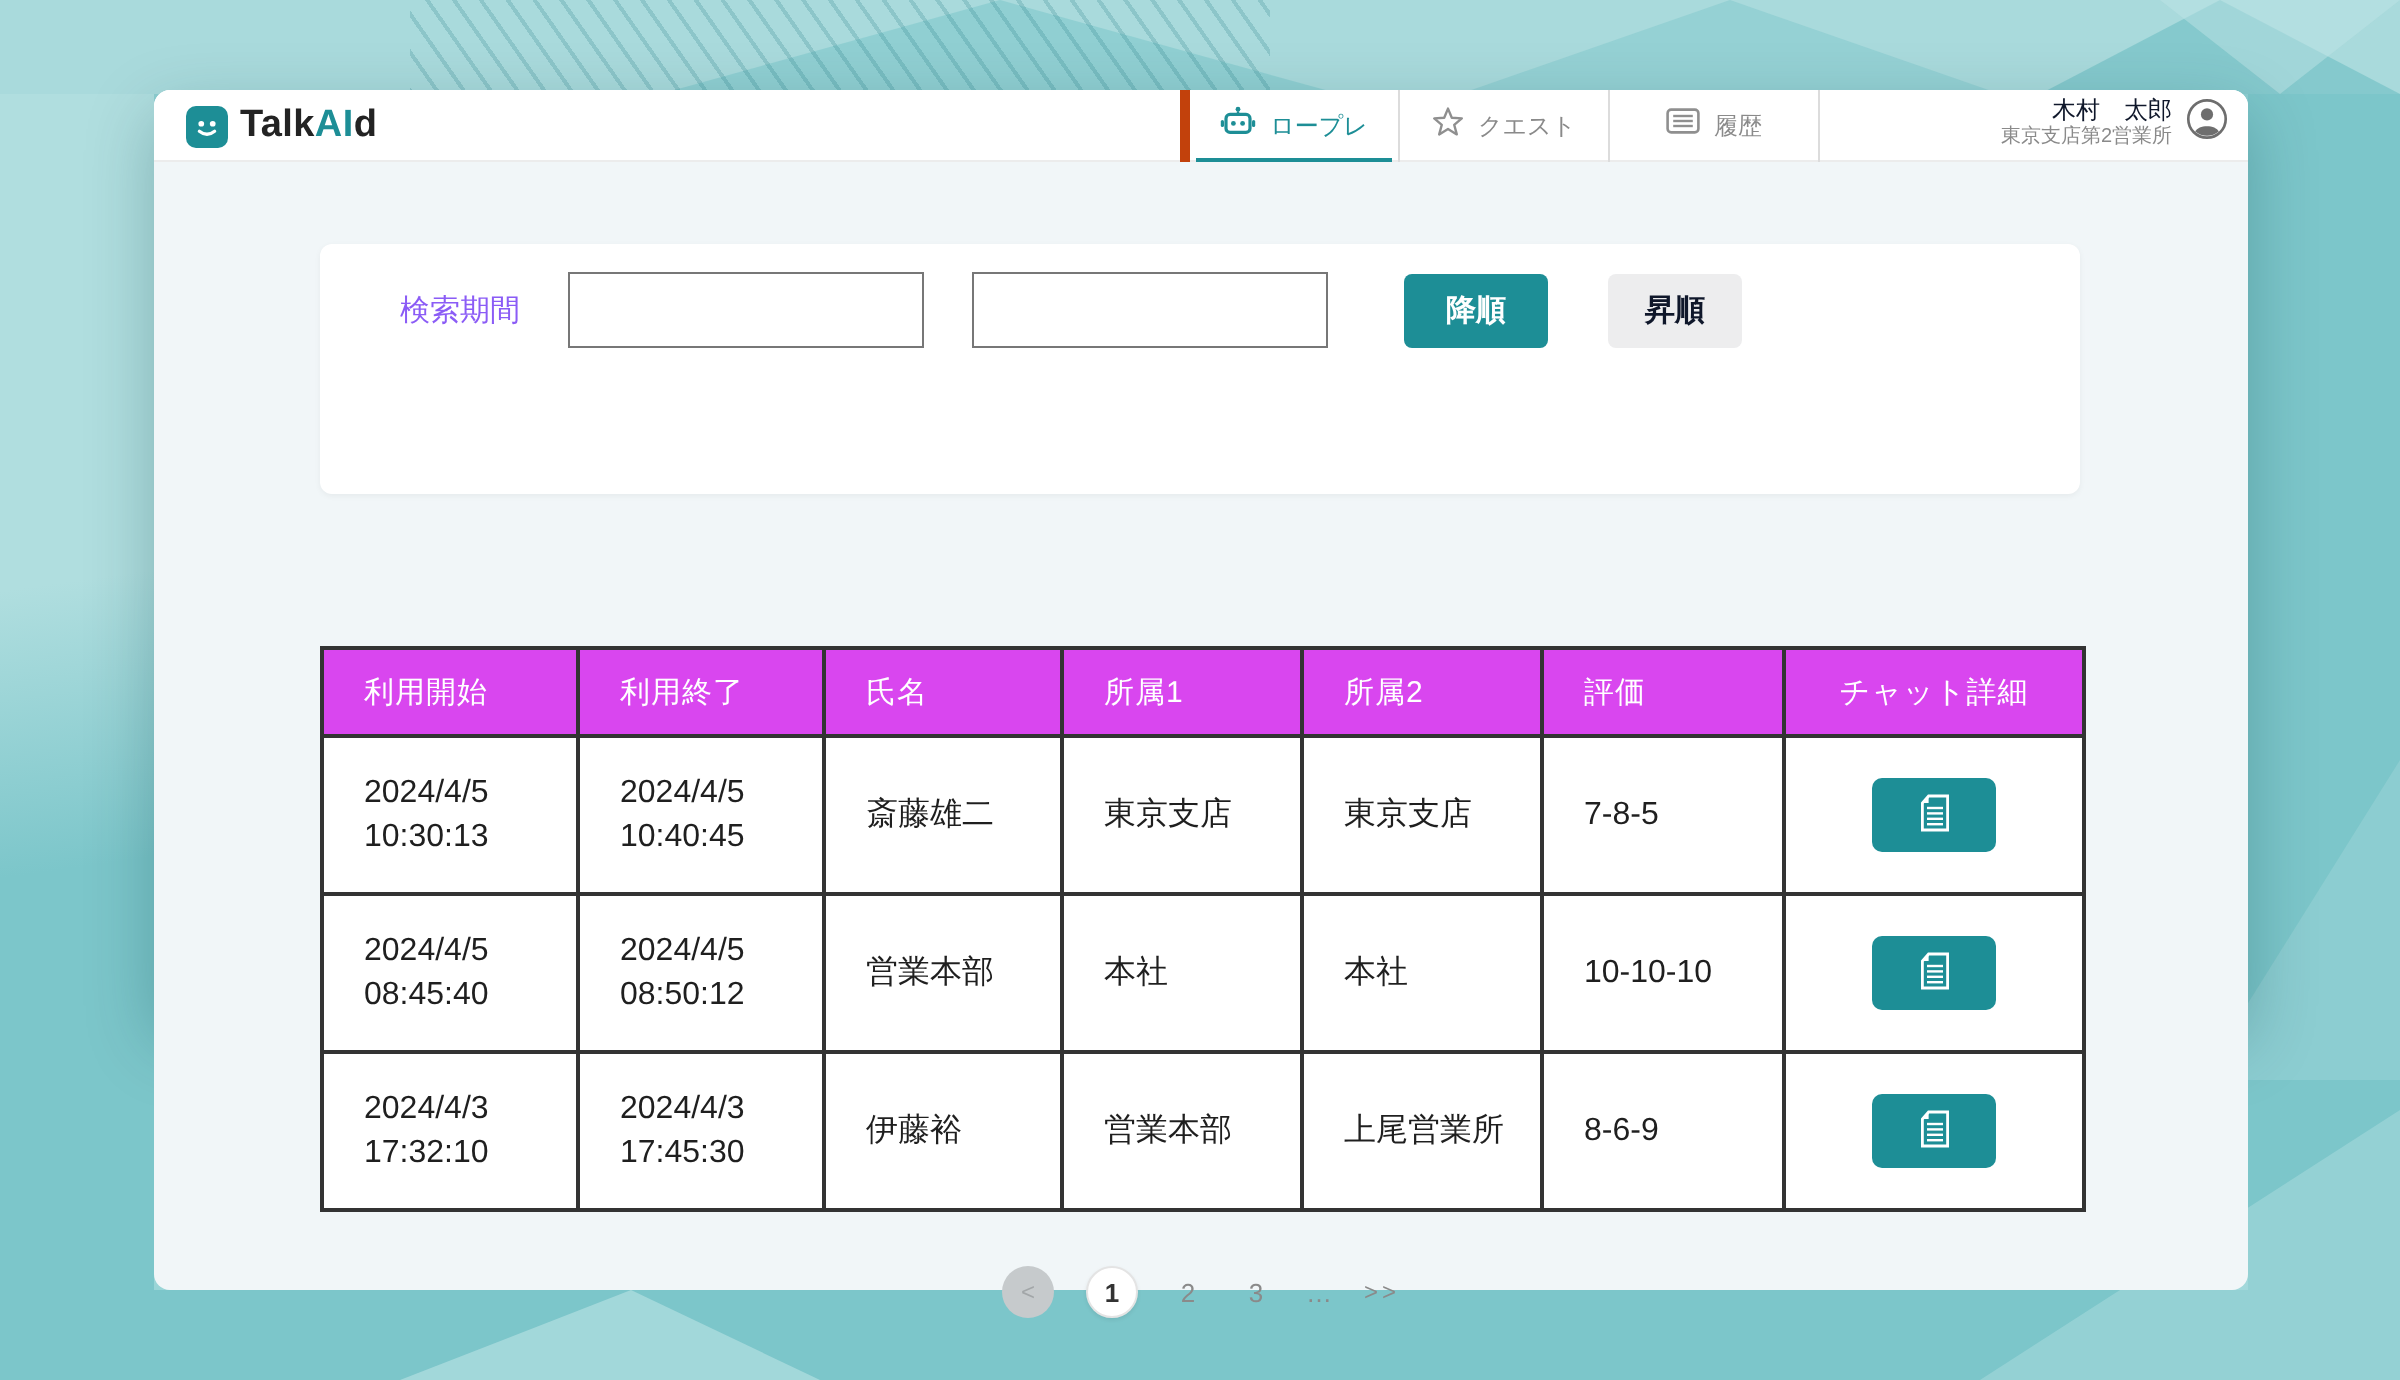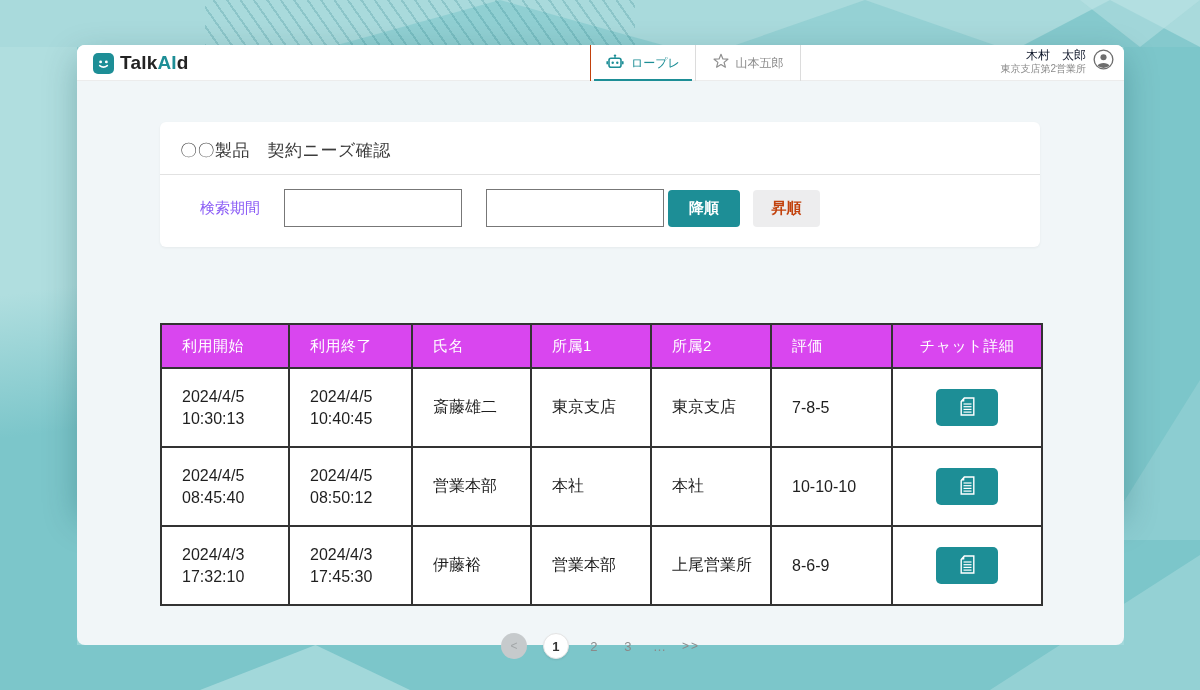--- a/index.html
+++ b/index.html
@@ -38,21 +38,21 @@
   }
 
   
   .appbar { position:absolute; left:0; top:0; width:100%; height:36px;
     background:#fff; border-radius:8px 8px 0 0; border-bottom:1px solid #ececec; }
   .logo { position:absolute; left:16px; top:0; height:36px; display:flex; align-items:center; gap:6px; }
   .logo-badge { width:21px; height:21px; border-radius:5px; background:#1d8e96; display:flex; align-items:center; justify-content:center; }
   .brand-text { font-size:19px; font-weight:800; color:#232323; letter-spacing:.2px; }
   .brand-ai { color:#1d8e96; }
 
-  .nav { position:absolute; left:513px; top:0; height:36px; display:flex; border-left:1px solid #c2410c;align-items:flex-end; }
+  .nav { position:absolute; left:513px; top:0; height:36px; display:flex; border-left:5px solid #c2410c;align-items:flex-end; }
   .nav-tab { position:relative; width:105px; height:36px; display:flex; align-items:center; justify-content:center; gap:7px;
     border-right:1px solid #dcdcdc; cursor:pointer; }
   .nav-tab .tab-label { font-size:12px; color:#8a8a8a; }
   .nav-tab.active .tab-label { color:#1d8e96; }
   .tab-underline { position:absolute; left:3px; bottom:-1px; width:98px; height:3px; background:#1d8e96; }
 
   .userbox { position:absolute; right:10px; top:3px; display:flex; align-items:center; gap:7px; }
   .user-text { text-align:right; line-height:1.25; }
   .user-name { font-size:12px; color:#0f172a; }
   .user-org { font-size:10px; color:#8a8a8a; }
@@ -64,22 +64,22 @@
   
   .search-card { position:absolute; left:83px; top:41px; width:880px; height:125px;
     background:#fff; border-radius:6px; box-shadow:0 1px 3px rgba(0,0,0,.05); }
   .card-title { padding:17px 20px 12px 20px; font-size:17px; color:#3c3c3c; border-bottom:1px solid #e2e2e2; letter-spacing:.5px; }
   .search-row { display:flex; align-items:center; margin-top:14px; padding-left:40px; }
   .period-label { font-size:15px; color:#8b5cf6; margin-right:24px; }
   .period-input { width:178px; height:38px; border:1.5px solid #777; background:#fff; font-size:15px; padding:0 8px; border-radius:0; }
   .input-gap { width:24px; }
   .btn { height:37px; border:none; border-radius:4px; font-size:15px; font-weight:bold; cursor:pointer;
     font-family:"Liberation Sans","DejaVu Sans",sans-serif; }
-  .btn-desc { margin-left:4px; width:72px; background:#1d8e96; color:#fff; }
-  .btn-asc { margin-left:13px; width:67px; background:#ededee; color:#c2410c; }
+  .btn-desc { margin-left:38px; width:72px; background:#1d8e96; color:#fff; }
+  .btn-asc { margin-left:30px; width:67px; background:#ededee; color:#0f172a; }
 
   
   .results { position:absolute; left:83px; top:242px; width:881px; border-collapse:collapse; table-layout:fixed; }
   .results th, .results td { border:2px solid #333; }
   .results th { height:44px; background:#d946ef; color:#fff; font-weight:normal; font-size:15px; text-align:left; padding-left:20px; letter-spacing:.5px; }
   .results th.center, .results td.center { text-align:center; padding-left:0; }
   .results td { height:79px; background:#fff; font-size:16px; color:#1f1f1f; padding-left:20px; vertical-align:middle; }
   .dt { display:block; line-height:1.35; }
   .chat-btn { width:62px; height:37px; background:#1d8e96; border:none; border-radius:5px; cursor:pointer;
     display:inline-flex; align-items:center; justify-content:center; }
@@ -142,21 +142,32 @@
         </span>
         <span class="tab-label">ロープレ</span>
         <span class="tab-underline"></span>
       </div>
       <div class="nav-tab">
         <span>
           <svg width="16" height="16" viewBox="0 0 16 16">
             <polygon points="8,1.3 9.9,5.9 14.9,6.2 11.1,9.4 12.4,14.2 8,11.5 3.6,14.2 4.9,9.4 1.1,6.2 6.1,5.9" fill="none" stroke="#8f8f8f" stroke-width="1.2" stroke-linejoin="round"></polygon>
           </svg>
         </span>
-        <span class="tab-label">山本五郎</span>
+        <span class="tab-label">クエスト</span>
+      </div>
+      <div class="nav-tab">
+        <span>
+          <svg width="17" height="13" viewBox="0 0 17 13">
+            <rect x="0.8" y="0.8" width="15.4" height="11.4" rx="1.8" fill="none" stroke="#8f8f8f" stroke-width="1.3"></rect>
+            <line x1="3.6" y1="4" x2="13.4" y2="4" stroke="#8f8f8f" stroke-width="1.2"></line>
+            <line x1="3.6" y1="6.5" x2="13.4" y2="6.5" stroke="#8f8f8f" stroke-width="1.2"></line>
+            <line x1="3.6" y1="9" x2="13.4" y2="9" stroke="#8f8f8f" stroke-width="1.2"></line>
+          </svg>
+        </span>
+        <span class="tab-label">履歴</span>
       </div>
     </div>
 
     <div class="userbox">
       <div class="user-text">
         <div class="user-name">木村　太郎</div>
         <div class="user-org">東京支店第2営業所</div>
       </div>
       <span>
         <svg width="21" height="21" viewBox="0 0 22 22">
@@ -164,21 +175,20 @@
           <circle cx="11" cy="8.6" r="3.2" fill="#6e6e6e"></circle>
           <path d="M4.8 17.6 C6.4 13.8 15.6 13.8 17.2 17.6 A 9.8 9.8 0 0 1 4.8 17.6 Z" fill="#6e6e6e"></path>
         </svg>
       </span>
     </div>
   </div>
 
   <div class="content">
 
     <div class="search-card">
-      <div class="card-title">〇〇製品　契約ニーズ確認</div>
       <div class="search-row">
         <span class="period-label">検索期間</span>
         <input class="period-input" type="text" value="" style="">
         <span class="input-gap"></span>
         <input class="period-input" type="text" value="" style="">
         <button class="btn btn-desc">降順</button>
         <button class="btn btn-asc">昇順</button>
       </div>
     </div>
 

